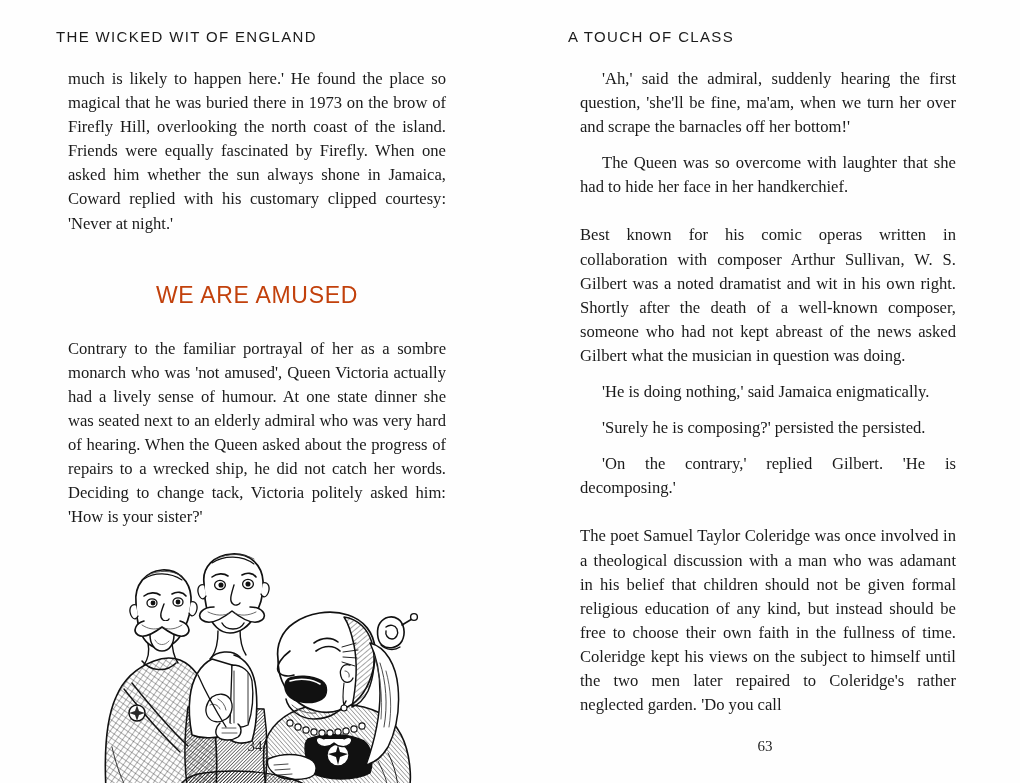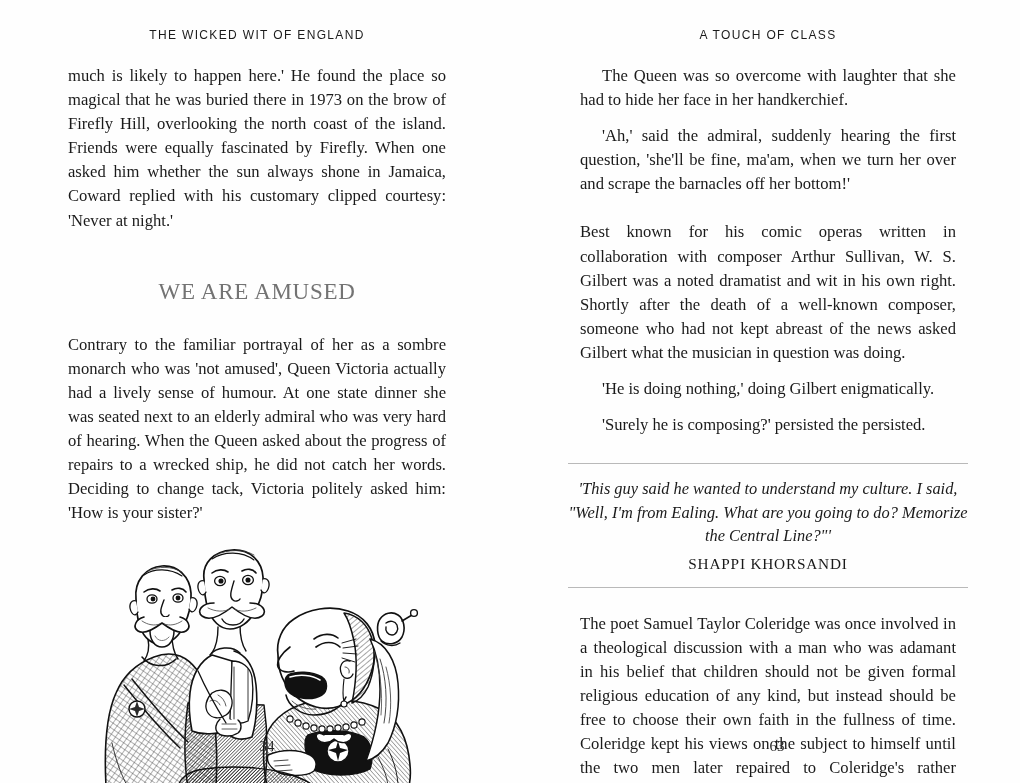--- a/index.html
+++ b/index.html
@@ -28,23 +28,23 @@
     position: relative;
     width: 510px;
     height: 783px;
     box-sizing: border-box;
   }
 
   .page-left  { padding: 0 52px 0 56px; }
   .page-right { padding: 0 52px 16px 58px; }
 
   .running-head {
-    text-align: center;
+    text-align: left;
     font-family: "Liberation Sans", sans-serif;
-    font-size: 12px;
+    font-size: 15px;
     letter-spacing: 1.35px;
     color: #1b1b1b;
     margin-top: 28px;
     margin-bottom: 0;
     font-weight: 400;
     white-space: nowrap;
   }
 
   .body-col {
     margin-top: 22px;
@@ -56,27 +56,27 @@
     line-height: 24.1px;
     text-align: justify;
     text-justify: inter-word;
     font-family: "Liberation Serif", serif;
     hyphens: none;
   }
   p.para.indent { text-indent: 22px; }
   p.para.gap-before { margin-top: 24px; }
 
   h2.section-heading {
-    font-family: Liberation Serif, serif;
+    font-family: Liberation Sans, sans-serif;
     font-weight: 400;
     font-size: 23px;
     letter-spacing: 0.7px;
     text-align: center;
     margin: 46px 0 28px 0;
-    color: #737373;
+    color: #c2410c;
   }
 
   
   .pullquote {
     margin: 26px 0 0 0;
     padding: 0;
   }
   .pq-rule {
     border: 0;
     border-top: 1px solid #b9b9b9;
@@ -99,21 +99,21 @@
     font-size: 15.3px;
     letter-spacing: 0.8px;
     font-family: "Liberation Serif", serif;
     color: #191919;
   }
 
   
   .folio {
     position: absolute;
     bottom: 28px;
-    left: 12px;
+    left: 0;
     width: 100%;
     text-align: center;
     font-size: 15px;
     font-family: "Liberation Serif", serif;
     color: #262626;
   }
 
   
   .illustration {
     margin-top: 18px;
@@ -357,37 +357,32 @@
 
     <div class="folio">34</div>
   </div>
 
   <div class="page page-right">
 
     <div class="running-head">A TOUCH OF CLASS</div>
 
     <div class="body-col">
 
+      <p class="para indent">'Ah,' said the admiral, suddenly hearing the first question, 'she'll be fine, ma'am, when we turn her over and scrape the barnacles off her bottom!'</p>
+
       <p class="para indent">The Queen was so overcome with laughter that she had to hide her face in her handkerchief.</p>
 
-      <p class="para indent">'Ah,' said the admiral, suddenly hearing the first question, 'she'll be fine, ma'am, when we turn her over and scrape the barnacles off her bottom!'</p>
-
       <p class="para gap-before">Best known for his comic operas written in collaboration with composer Arthur Sullivan, W. S. Gilbert was a noted dramatist and wit in his own right. Shortly after the death of a well-known composer, someone who had not kept abreast of the news asked Gilbert what the musician in question was doing.</p>
 
-      <p class="para indent">'He is doing nothing,' doing Gilbert enigmatically.</p>
+      <p class="para indent">'He is doing nothing,' said Jamaica enigmatically.</p>
 
       <p class="para indent">'Surely he is composing?' persisted the persisted.</p>
 
-
-      <div class="pullquote">
-        <hr class="pq-rule top">
-        <p class="pq-text">'This guy said he wanted to understand my culture. I said, "Well, I'm from Ealing. What are you going to do? Memorize the Central Line?"'</p>
-        <p class="pq-attrib">SHAPPI KHORSANDI</p>
-        <hr class="pq-rule bottom">
-      </div>
+      <p class="para indent">'On the contrary,' replied Gilbert. 'He is decomposing.'</p>
+
 
       <p class="para gap-before">The poet Samuel Taylor Coleridge was once involved in a theological discussion with a man who was adamant in his belief that children should not be given formal religious education of any kind, but instead should be free to choose their own faith in the fullness of time. Coleridge kept his views on the subject to himself until the two men later repaired to Coleridge's rather neglected garden. 'Do you call</p>
 
     </div>
 
     <div class="folio">63</div>
   </div>
 
 </div>
 

